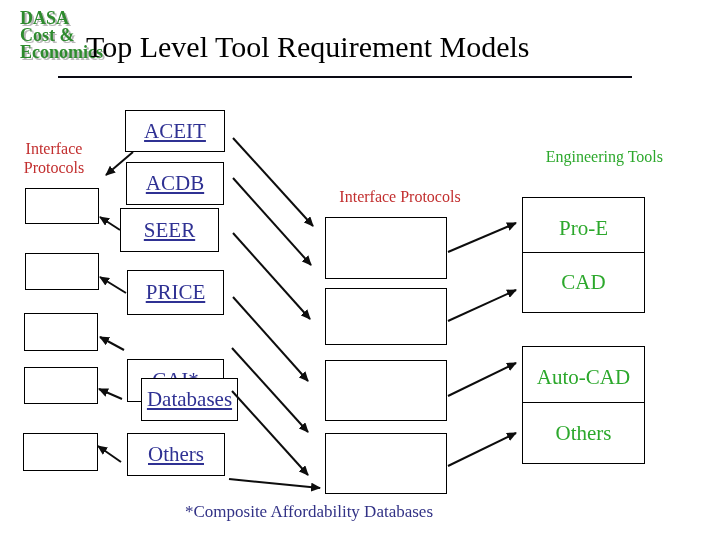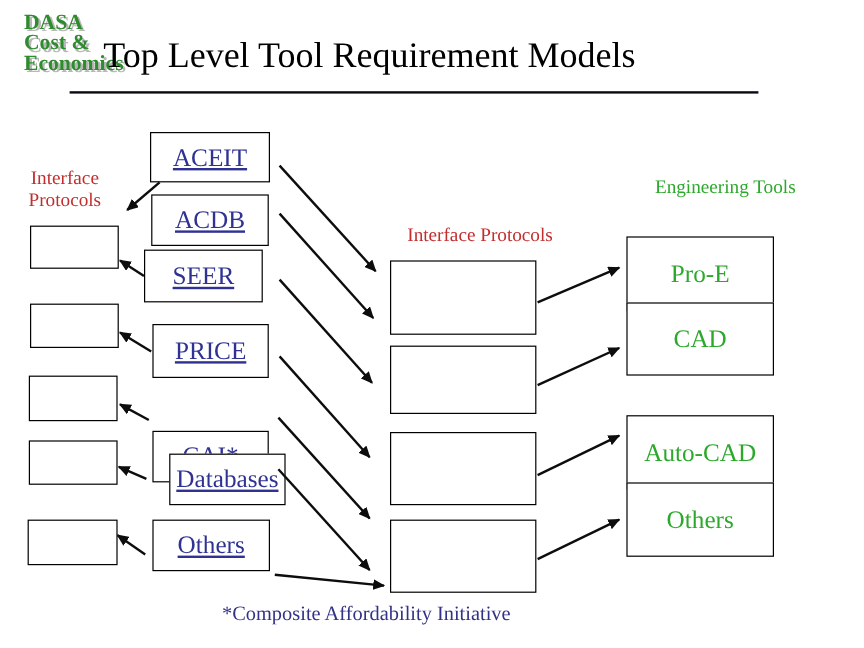--- a/index.html
+++ b/index.html
@@ -75,21 +75,21 @@
   <div class="box" style="left:325px;top:217px;width:120px;height:60px;"></div>
   <div class="box" style="left:325px;top:288px;width:120px;height:55px;"></div>
   <div class="box" style="left:325px;top:360px;width:120px;height:59px;"></div>
   <div class="box" style="left:325px;top:433px;width:120px;height:59px;"></div>
 
   <div class="box eng-box" style="left:522px;top:197px;width:121px;height:60px;">Pro-E</div>
   <div class="box eng-box" style="left:522px;top:252px;width:121px;height:59px;">CAD</div>
   <div class="box eng-box" style="left:522px;top:346px;width:121px;height:60px;">Auto-CAD</div>
   <div class="box eng-box" style="left:522px;top:402px;width:121px;height:60px;">Others</div>
 
-  <div class="footnote">*Composite Affordability Initiative</div>
+  <div class="footnote">*Composite Affordability Databases</div>
 
   <svg class="arrows" viewBox="0 0 720 540">
     <defs>
       <marker id="ah" markerWidth="11" markerHeight="9" refX="9" refY="4.5" orient="auto" markerUnits="userSpaceOnUse">
         <path d="M0,0 L10,4.5 L0,9 z" fill="#0d0d0d"></path>
       </marker>
     </defs>
 
     <line x1="133" y1="152" x2="106" y2="175" marker-end="url(#ah)"></line>
     <line x1="120" y1="230" x2="100" y2="217" marker-end="url(#ah)"></line>

